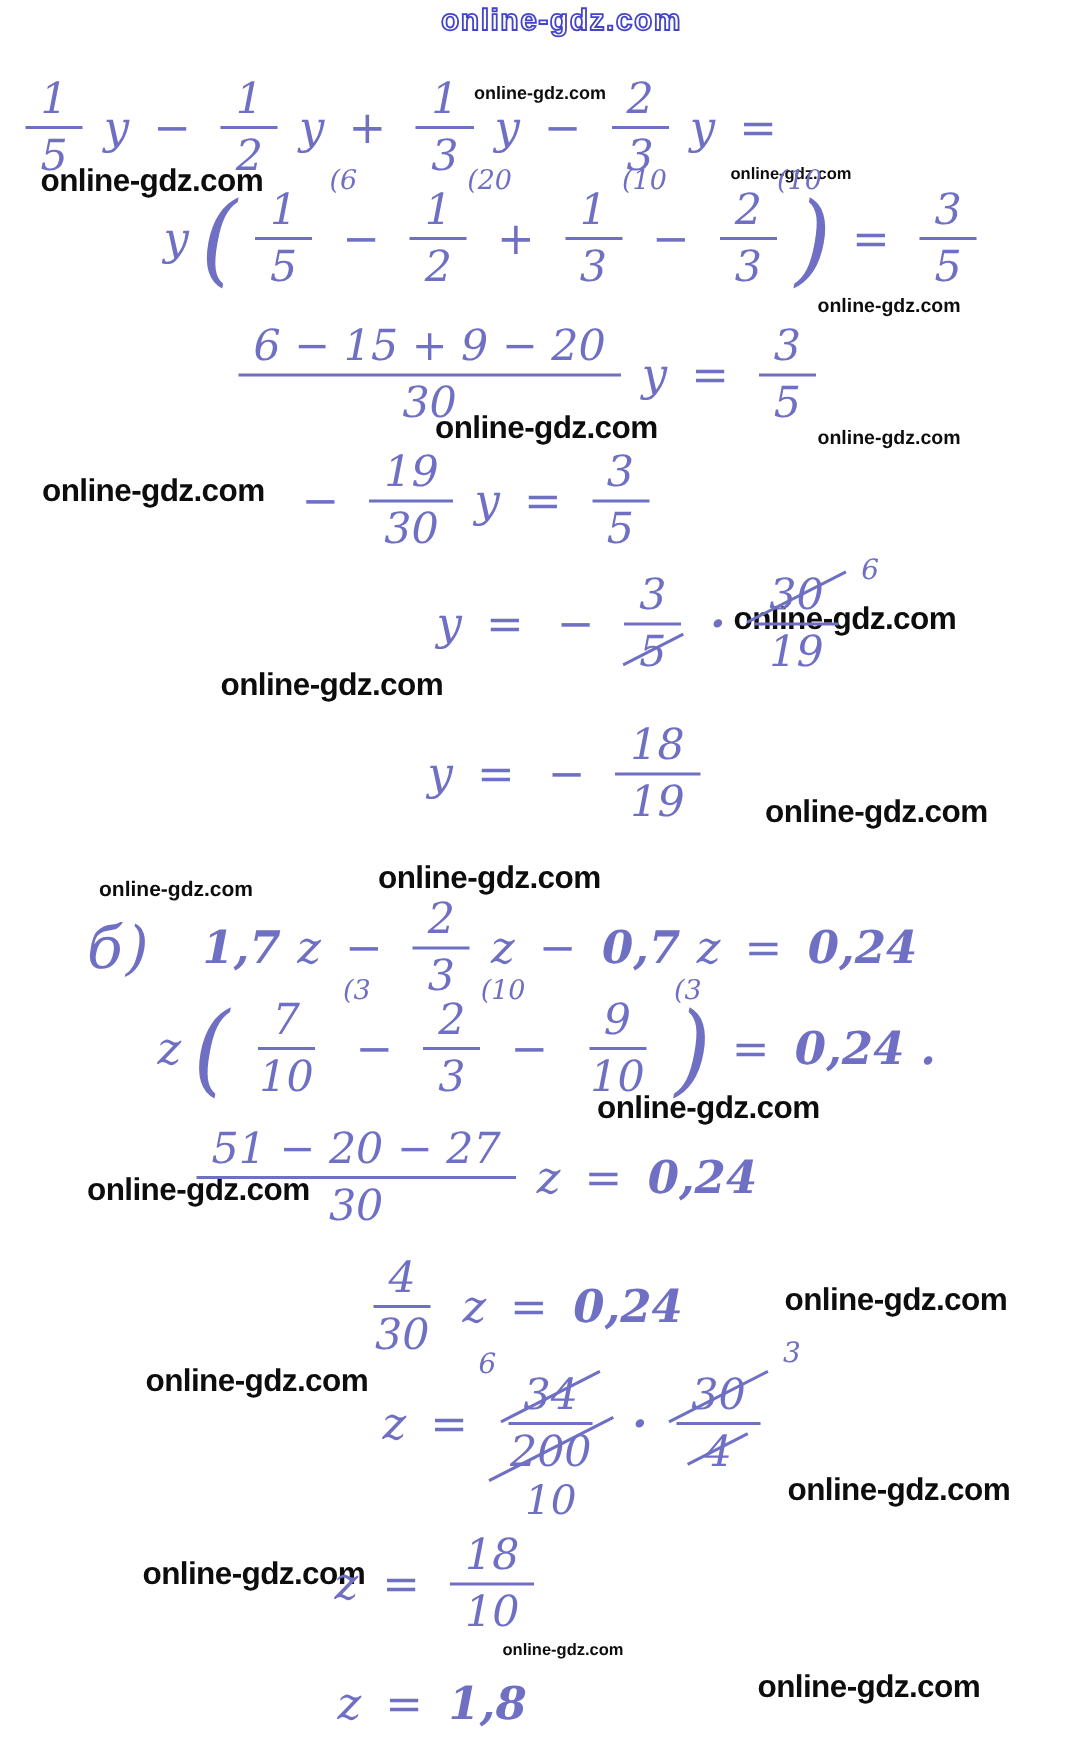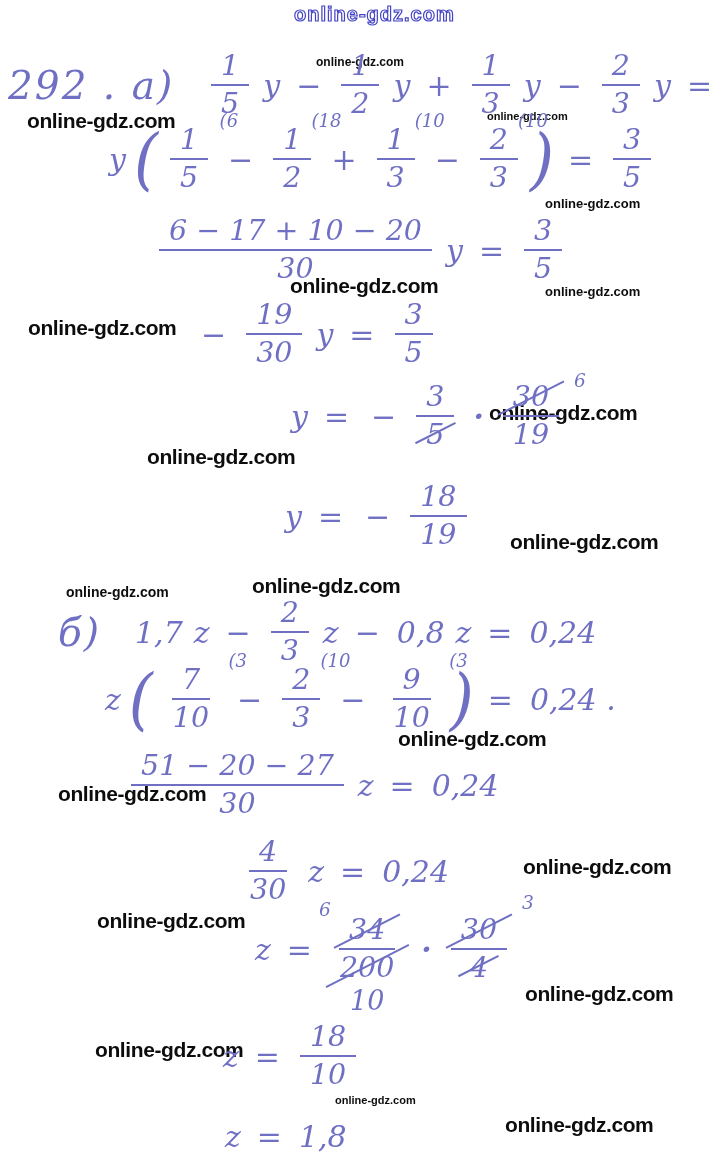--- a/index.html
+++ b/index.html
@@ -6,21 +6,21 @@
   .page{
     position:relative;width:717px;height:1173px;background:#fff;overflow:hidden;
     font-family:"DejaVu Serif", serif;
   }
   
   .mline{
     position:absolute;display:flex;align-items:center;white-space:nowrap;
     color:var(--ink,#6f6fc4);font-style:italic;font-size:30px;
   }
   .mline .lbl{font-size:1.3em;margin-right:28px;letter-spacing:2px;}
-  .mline .txt{margin:4px 6px;}
+  .mline .txt{margin:4px 6px;font-weight:bold;}
   .mline .var{margin:0 5px;}
   .mline .op{margin:0 11px;}
   .mline .dot{margin:0 10px;font-weight:bold;}
   .mline .par{font-size:2.05em;font-weight:400;margin:0 3px;transform:scaleY(1.08);}
   .mline .sup{font-size:0.62em;align-self:flex-start;margin-left:6px;position:relative;top:-6px;}
   .frac{display:inline-flex;flex-direction:column;align-items:center;position:relative;margin:0 9px;text-align:center;}
   .frac .num{padding:0 10px 3px;border-bottom:2.2px solid currentColor;line-height:1.05;position:relative;font-size:0.95em;}
   .frac .den{padding:3px 8px 0;line-height:1.05;position:relative;font-size:0.95em;}
   .frac .fsup{position:absolute;top:-15px;right:-30px;font-size:0.6em;white-space:nowrap;}
   .frac .fabove{position:absolute;top:-16px;left:-13px;font-size:0.62em;}
@@ -101,21 +101,20 @@
   <span class="wm wm-bold" id="w14">online-gdz.com</span>
   <span class="wm wm-bold" id="w15">online-gdz.com</span>
   <span class="wm wm-bold" id="w16">online-gdz.com</span>
   <span class="wm wm-bold" id="w17">online-gdz.com</span>
   <span class="wm wm-bold" id="w18">online-gdz.com</span>
   <span class="wm wm-bold" id="w19">online-gdz.com</span>
   <span class="wm wm-s11" id="w20">online-gdz.com</span>
   <span class="wm wm-bold" id="w21">online-gdz.com</span>
 
   <div class="mline" id="la1">
-      <span class="lbl">292 . а)</span>
       <span class="frac">
         <span class="num">1</span>
         <span class="den">5</span>
       </span>
       <span class="var">y</span>
       <span class="op">−</span>
       <span class="frac">
         <span class="num">1</span>
         <span class="den">2</span>
       </span>
@@ -139,21 +138,21 @@
       <span class="par">(</span>
       <span class="frac">
         <span class="num">1</span>
         <span class="den">5</span>
         <span class="fsup">(6</span>
       </span>
       <span class="op">−</span>
       <span class="frac">
         <span class="num">1</span>
         <span class="den">2</span>
-        <span class="fsup">(18</span>
+        <span class="fsup">(20</span>
       </span>
       <span class="op">+</span>
       <span class="frac">
         <span class="num">1</span>
         <span class="den">3</span>
         <span class="fsup">(10</span>
       </span>
       <span class="op">−</span>
       <span class="frac">
         <span class="num">2</span>
@@ -162,21 +161,21 @@
       </span>
       <span class="par">)</span>
       <span class="op">=</span>
       <span class="frac">
         <span class="num">3</span>
         <span class="den">5</span>
       </span>
     </div>
   <div class="mline" id="la3">
       <span class="frac">
-        <span class="num">6 − 17 + 10 − 20</span>
+        <span class="num">6 − 15 + 9 − 20</span>
         <span class="den">30</span>
       </span>
       <span class="var">y</span>
       <span class="op">=</span>
       <span class="frac">
         <span class="num">3</span>
         <span class="den">5</span>
       </span>
     </div>
   <div class="mline" id="la4">
@@ -220,21 +219,21 @@
       <span class="lbl">б)</span>
       <span class="txt">1,7</span>
       <span class="var">z</span>
       <span class="op">−</span>
       <span class="frac">
         <span class="num">2</span>
         <span class="den">3</span>
       </span>
       <span class="var">z</span>
       <span class="op">−</span>
-      <span class="txt">0,8</span>
+      <span class="txt">0,7</span>
       <span class="var">z</span>
       <span class="op">=</span>
       <span class="txt">0,24</span>
     </div>
   <div class="mline" id="lb2">
       <span class="var">z</span>
       <span class="par">(</span>
       <span class="frac">
         <span class="num">7</span>
         <span class="den">10</span>

